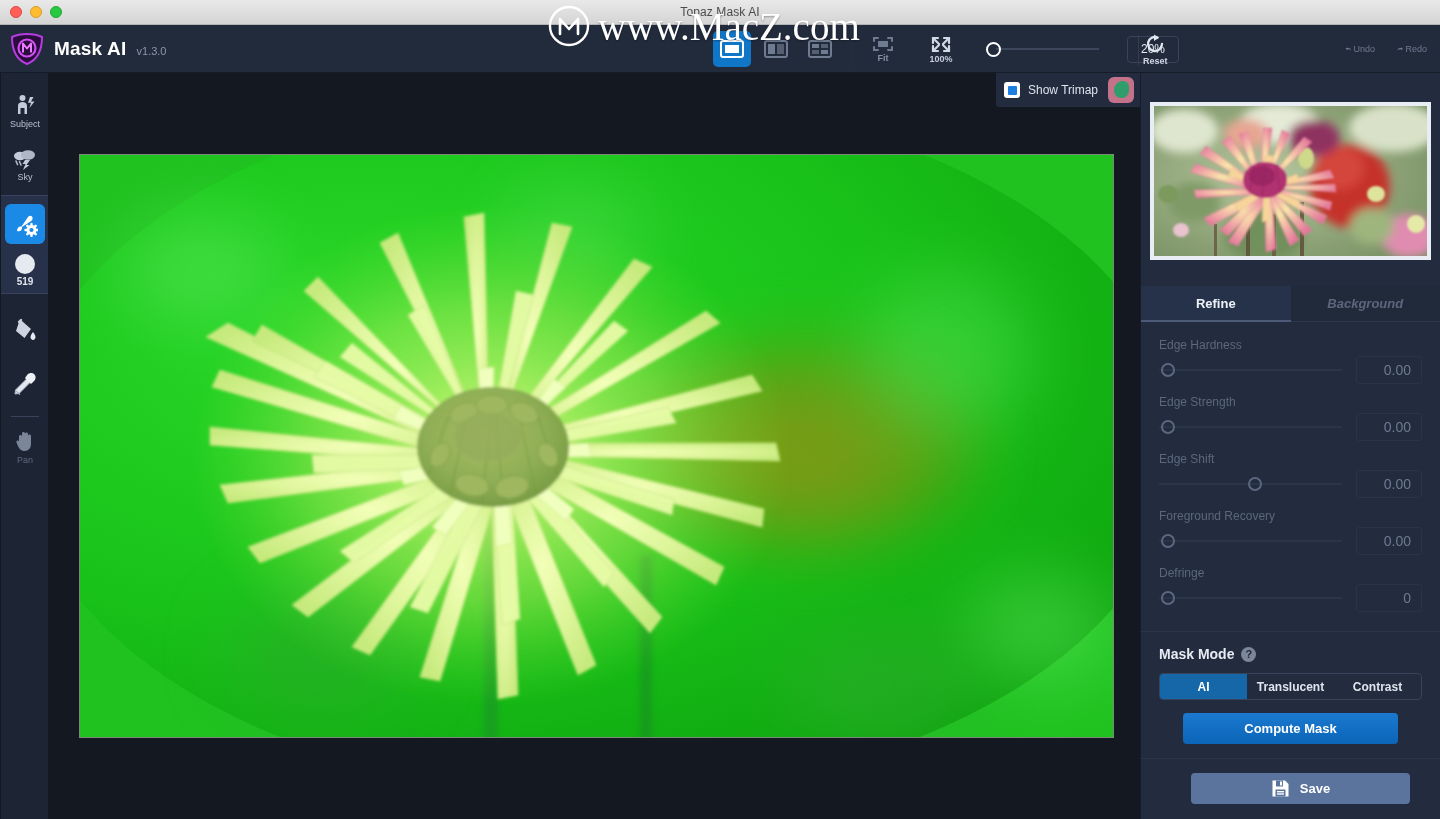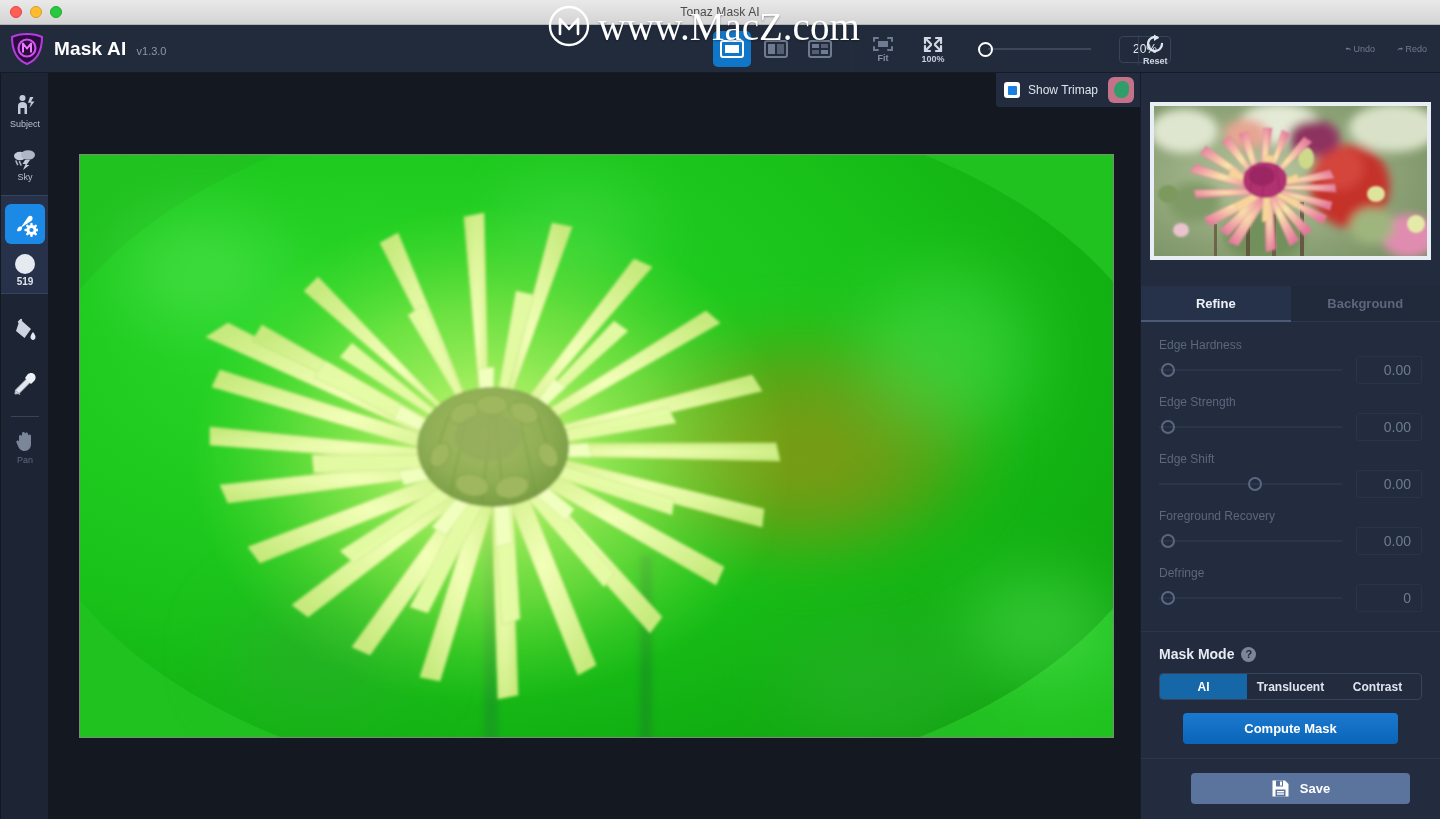--- a/index.html
+++ b/index.html
@@ -56,21 +56,21 @@
     position:absolute; left:713px; top:0; height:48px;
     display:flex; align-items:center;
   }
   .viewbtn{
     width:38px; height:36px; border-radius:5px;
     display:flex; align-items:center; justify-content:center;
     margin-right:6px;
   }
   .viewbtn.active{ background:#1076c8; }
   .fitgrp{
-    display:flex; align-items:center; gap:8px;
+    display:flex; align-items:center; gap:16px;
     border-left:1px solid #36405320; margin-left:6px; padding-left:10px;
   }
   .fitbtn{
     width:42px; height:42px; display:flex; flex-direction:column;
     align-items:center; justify-content:center; gap:1px;
   }
   .fitbtn .lbl{ font-size:9px; font-weight:bold; color:#8690a3; }
   .fitbtn.strong .lbl{ color:#c4ccda; }
 
   .zoomwrap{ display:flex; align-items:center; margin-left:24px; }
@@ -173,21 +173,21 @@
     width:281px; height:158px; border:4px solid #e9edf4; background:#8aa07a;
     position:relative; overflow:hidden;
   }
 
   .tabs{ display:flex; margin-top:26px; height:36px; }
   .tab{
     flex:1; display:flex; align-items:center; justify-content:center;
     font-size:13px; font-weight:bold;
   }
   .tab.active{ color:#eef2f8; background:#26324a; border-bottom:2px solid #4c5a78; }
-  .tab.inactive{ color:#5c677d; background:#202a3a; border-bottom:1px solid #2c374b; }
+  .tab.inactive{ color:#5c677d; background:#202a3a; border-bottom:1px solid #2c374b;font-style:italic; }
 
   .sliders{ padding:16px 18px 0 18px; flex:0 0 auto; }
   .srow{ margin-bottom:11px; }
   .slabel{ font-size:12px; color:#5c677e; margin-bottom:4px; }
   .sline{ display:flex; align-items:center; }
   .strack-wrap{ position:relative; flex:1; height:18px; }
   .strack{ position:absolute; top:8px; left:0; right:6px; height:2px; background:#2a3549; }
   .sknob{
     position:absolute; top:2px; width:14px; height:14px; border-radius:50%;
     border:2px solid #5b6781; background:transparent;

